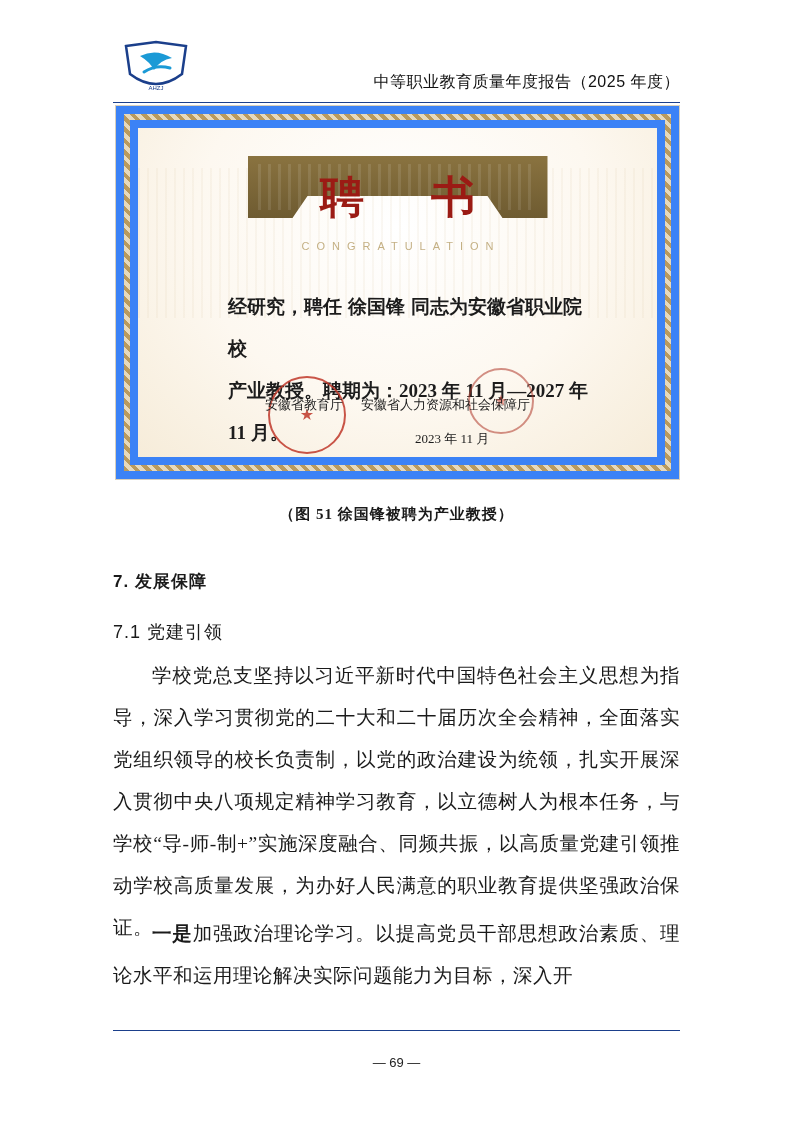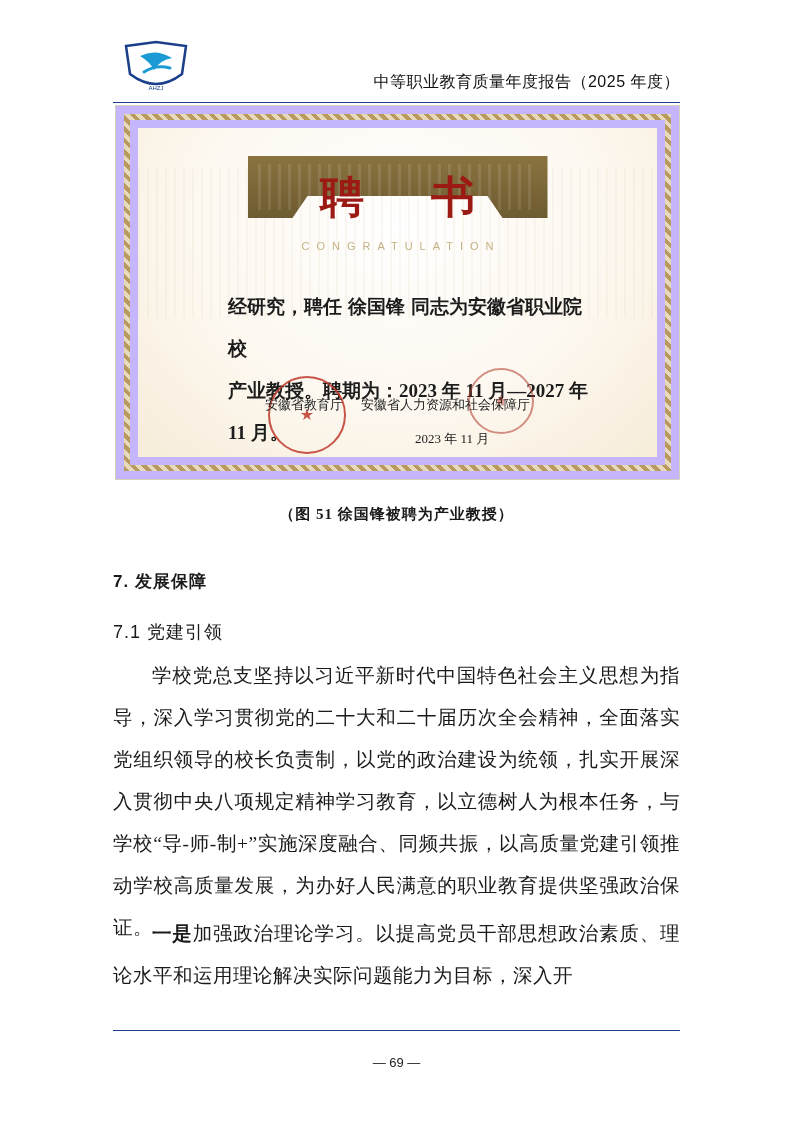--- a/index.html
+++ b/index.html
@@ -52,21 +52,21 @@
     border-bottom: 1.6px solid #1b3f8b;
   }
 
   
   .cert-wrap {
     position: absolute;
     left: 115px;
     top: 105px;
     width: 565px;
     height: 375px;
-    background: #c4b5fd;
+    background: #3b82f6;
     border: 1px solid #d8cfbc;
     box-sizing: border-box;
     overflow: hidden;
   }
   .cert-border {
     position: absolute;
     left: 8px;
     top: 8px;
     right: 8px;
     bottom: 8px;

